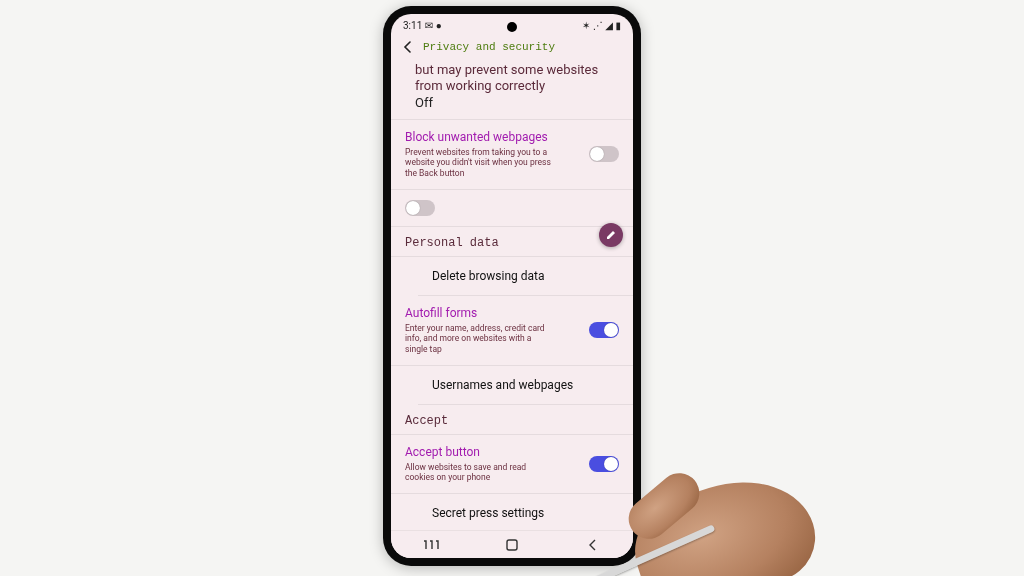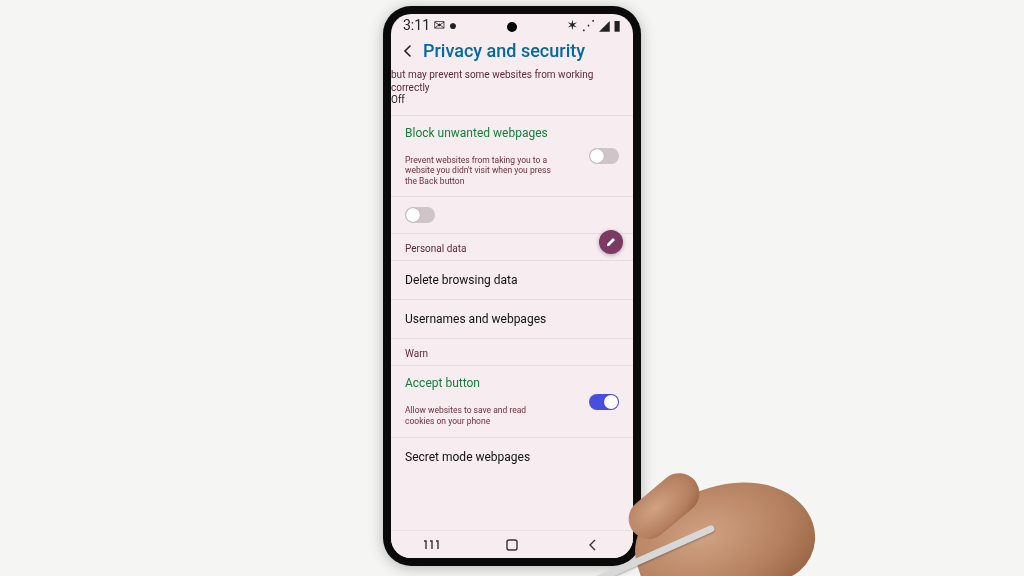--- a/index.html
+++ b/index.html
@@ -41,87 +41,90 @@
     overflow: hidden;
     display:flex;
     flex-direction:column;
     position:relative;
   }
   .statusbar {
     height: 20px;
     display:flex;
     justify-content:space-between;
     align-items:center;
-    font-size:14px;
+    font-size:10px;
     padding:2px 12px 0;
     color:#222;
   }
   .titlebar {
     display:flex;
     align-items:center;
     padding:6px 10px 8px;
   }
   .back-chevron {
     width:14px;height:14px;
     display:flex;align-items:center;justify-content:center;
     color:#222;
     margin-right:8px;
   }
   .title {
-    font-size:18px;
+    font-size:11px;
     font-weight:500;
-    color:#0369a1;
+    color:#4d7c0f;
+    font-family:Liberation Mono, monospace;
   }
   .scroll {
     flex:1;
     overflow:hidden;
   }
   .partial {
-    padding:0 0 8px;
-    font-size:10px;
+    padding:0 24px 8px;
+    font-size:13px;
     color:#5b2a3a;
     line-height:1.25;
     border-bottom:1px solid rgba(0,0,0,0.07);
   }
   .partial .off { color:#222; }
   .row {
     padding:10px 14px;
     border-bottom:1px solid rgba(0,0,0,0.07);
     position:relative;
     display:flex;
     justify-content:space-between;
     align-items:center;
   }
   .row .txt {
     flex:1;
     padding-right:34px;
   }
   .row .lab {
     font-size:12px;
-    color:#15803d;
+    color:#a21caf;
     line-height:1.25;
   }
   .row .desc {
     font-size:8.5px;
     color:#6b3040;
-    margin-top:14px;
+    margin-top:2px;
     line-height:1.25;
   }
   .section {
     padding:9px 14px 6px;
-    font-size:10px;
+    font-size:12px;
     color:#5a2b3b;
     border-bottom:1px solid rgba(0,0,0,0.07);
     position:relative;
+    font-family:Liberation Mono, monospace;
   }
   .link-row {
     padding:12px 14px;
     border-bottom:1px solid rgba(0,0,0,0.07);
     font-size:12px;
     color:#111;
+    margin-left:27px;
   }
   
   .toggle {
     width:30px;height:16px;
     border-radius:9px;
     position:relative;
     flex-shrink:0;
   }
   .toggle.off { background:#cfc4c8; }
   .toggle.on  { background:#4a4ee0; }
@@ -246,39 +249,48 @@
           <svg width="12" height="12" viewBox="0 0 12 12">
               <path d="M2 10 L2 8 L8 2 L10 4 L4 10 Z" fill="#fff"></path>
             </svg>
         </div>
       </div>
 
       <div class="link-row">
         <span>Delete browsing data</span>
       </div>
 
+      <div class="row">
+        <div class="txt">
+          <div class="lab">Autofill forms</div>
+          <div class="desc">Enter your name, address, credit card info, and more on websites with a single tap</div>
+        </div>
+        <div class="toggle on">
+            <div class="knob"></div>
+          </div>
+      </div>
 
       <div class="link-row">
         <span>Usernames and webpages</span>
       </div>
 
-      <div class="section">Warn</div>
+      <div class="section">Accept</div>
 
       <div class="row">
         <div class="txt">
           <div class="lab">Accept button</div>
           <div class="desc">Allow websites to save and read cookies on your phone</div>
         </div>
         <div class="toggle on">
             <div class="knob"></div>
           </div>
       </div>
 
       <div class="link-row" style="border-bottom:none">
-        <span>Secret mode webpages</span>
+        <span>Secret press settings</span>
       </div>
 
     </div>
 
     <div class="navbar">
       <div class="nav-btn">
         <svg width="16" height="12" viewBox="0 0 16 12">
             <path d="M1 2h2v8M7 2h2v8M13 2h2v8" stroke="#333" stroke-width="1.4" fill="none"></path>
           </svg>
       </div>

